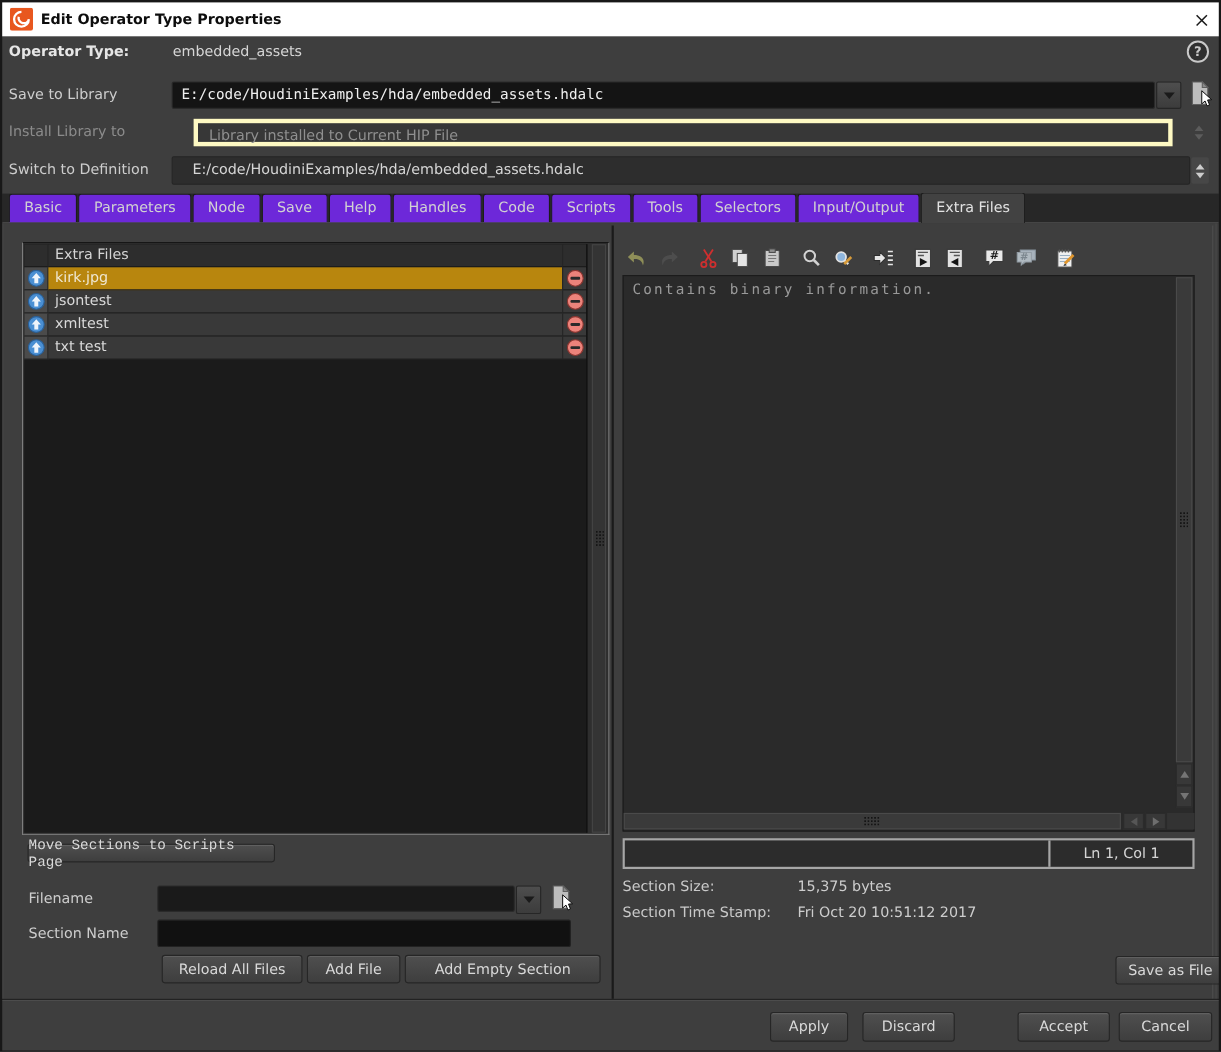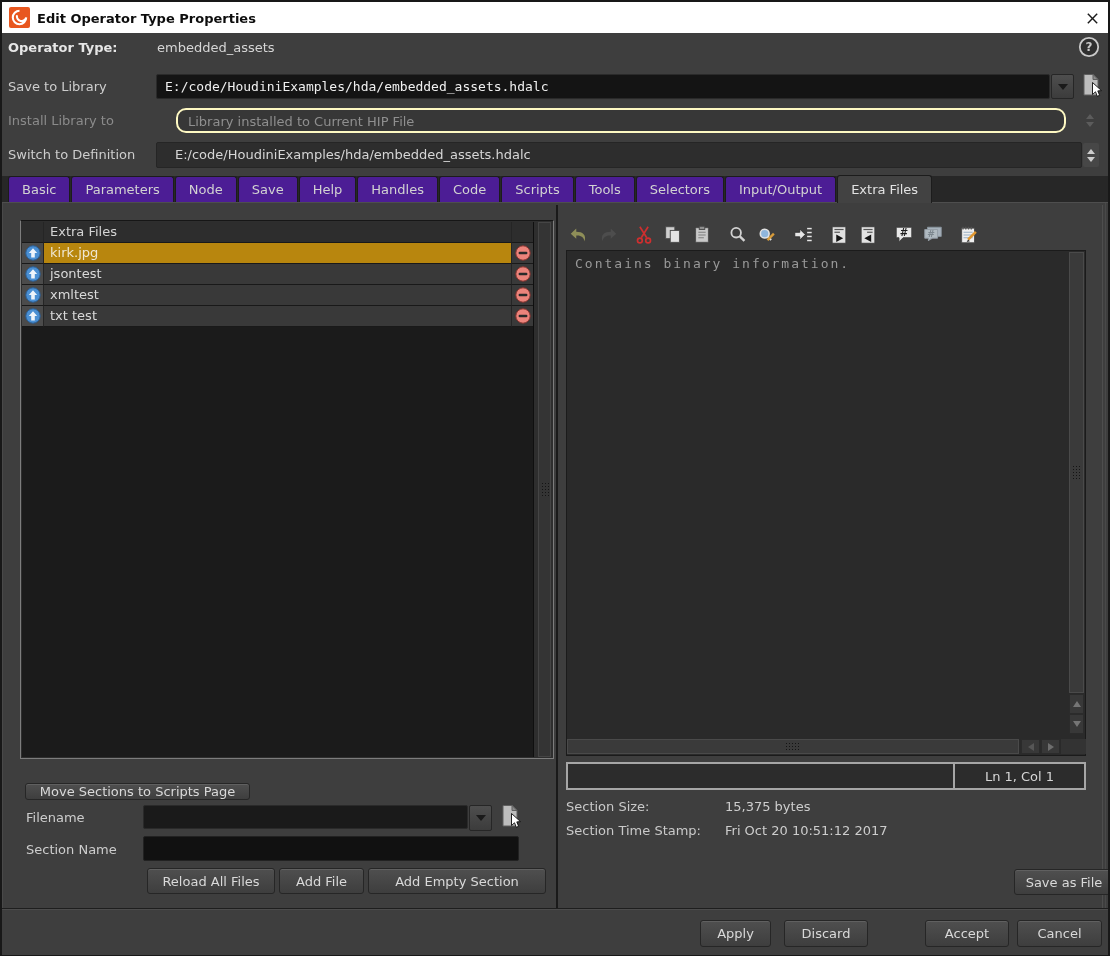--- a/index.html
+++ b/index.html
@@ -18,32 +18,32 @@
   .helpbtn{position:absolute;left:1078px;top:36px;width:22px;height:22px;}
   .lbl-save{top:74px;}
   .lbl-install{top:108px;color:#8b8b8b;}
   .lbl-switch{top:142px;}
   .field{position:absolute;box-sizing:border-box;}
   .save-field{left:156px;top:74px;width:894px;height:25px;background:#141414;border:1px solid #2a2a2a;border-radius:2px;
       font-family:"DejaVu Sans Mono","Liberation Mono",monospace;font-size:13px;color:#f0f0f0;line-height:23px;padding-left:8px;white-space:nowrap;overflow:hidden;}
   .save-drop{left:1051px;top:74px;width:23px;height:25px;background:linear-gradient(#4e4e4e,#3c3c3c);border:1px solid #262626;border-radius:2px;display:flex;align-items:center;justify-content:center;}
   .tri-down{width:0;height:0;border-left:5px solid transparent;border-right:5px solid transparent;border-top:6px solid #1a1a1a;}
   .save-browse{left:1080px;top:73px;width:24px;height:26px;}
-  .install-field{left:176px;top:108px;width:890px;height:25px;background:#373737;border:2px solid #fef9c3;border-radius:10px;color:#8f8f8f;line-height:23px;padding-left:10px;}
+  .install-field{left:176px;top:108px;width:890px;height:25px;background:#373737;border:4px solid #fef9c3;border-radius:0;color:#8f8f8f;line-height:23px;padding-left:10px;}
   .install-spin{left:1082px;top:108px;width:15px;height:25px;}
   .switch-field{left:156px;top:142px;width:926px;height:26px;background:#2d2d2d;border:1px solid #252525;border-radius:2px;color:#d6d6d6;line-height:24px;padding-left:18px;}
   .switch-spin{left:1083px;top:143px;width:16px;height:24px;background:#474747;border-radius:2px;}
   .spin{display:flex;flex-direction:column;align-items:center;justify-content:center;gap:3px;position:absolute;}
   .tu{width:0;height:0;border-left:4px solid transparent;border-right:4px solid transparent;border-bottom:5px solid #5c5c5c;}
   .td{width:0;height:0;border-left:4px solid transparent;border-right:4px solid transparent;border-top:5px solid #5c5c5c;}
   .switch-spin .tu{border-bottom-color:#cdcdcd;}
   .switch-spin .td{border-top-color:#cdcdcd;}
   
   .tabbar{position:absolute;left:2px;top:176px;width:1106px;height:27px;background:#272727;display:flex;align-items:flex-end;padding-left:6px;box-sizing:border-box;border-bottom:1px solid #4e4e4e;}
-  .tab{height:25px;line-height:25px;padding:0 13px;background:#4c1d95;color:#d2d2d2;border:1px solid #1c1c1c;border-bottom:none;border-radius:3px 3px 0 0;margin-right:1px;}
+  .tab{height:25px;line-height:25px;padding:0 13px;background:#6d28d9;color:#d2d2d2;border:1px solid #1c1c1c;border-bottom:none;border-radius:3px 3px 0 0;margin-right:1px;}
   .tab.sel{background:#424242;height:27px;line-height:27px;margin-bottom:-1px;color:#e2e2e2;z-index:2;}
   .content{position:absolute;left:2px;top:203px;width:1104px;height:706px;border:1px solid #494949;border-top:none;box-sizing:border-box;background:#3e3e3e;}
   .vdivider{position:absolute;left:556px;top:205px;width:2px;height:703px;background:#1a1a1a;}
   .rgroove{position:absolute;left:1102px;top:205px;width:1px;height:703px;background:#5d5d5d;opacity:.5;}
   
   .listwrap{position:absolute;left:20px;top:220px;width:534px;height:539px;box-sizing:border-box;background:#2e2e2e;
       border:1px solid #7d7d7d;border-top-color:#161616;}
   .list{position:absolute;left:1px;top:1px;width:512px;height:535px;background:#1b1b1b;border-right:1px solid #0f0f0f;box-sizing:border-box;overflow:hidden;}
   .lrow{display:flex;height:21px;}
   .ci{width:22px;background:#4b4b4b;border-right:1px solid #252525;border-bottom:1px solid #191919;display:flex;align-items:center;justify-content:center;box-sizing:border-box;}
@@ -52,21 +52,21 @@
   .lhead .ci,.lhead .cn,.lhead .cx{background:#2d2d2d;color:#d4d4d4;}
   .selrow .cn{background:#b8860e;color:#efe7d2;}
   .lscroll{position:absolute;right:2px;top:1px;width:13px;height:535px;background:#343434;border:1px solid #454545;box-sizing:border-box;}
   .grip-v{position:absolute;left:2px;top:50%;margin-top:-8px;width:8px;height:15px;
       background:radial-gradient(#141414 32%,transparent 36%);background-size:3px 3px;}
   .grip-h{position:absolute;top:2px;left:50%;margin-left:-8px;width:15px;height:9px;
       background:radial-gradient(#141414 32%,transparent 36%);background-size:3px 3px;}
   
   .btn{position:absolute;background:linear-gradient(#4f4f4f,#3e3e3e);border:1px solid #262626;border-radius:3px;
       box-shadow:inset 0 1px 0 #606060;color:#d9d9d9;display:flex;align-items:center;justify-content:center;box-sizing:border-box;cursor:default;}
-  .movebtn{left:25px;top:783px;width:225px;height:17px;}
+  .movebtn{left:25px;top:767px;width:225px;height:17px;font-family:Liberation Mono, monospace;}
   .fnlabel{top:805px;left:26px;}
   .fnfield{left:143px;top:805px;width:325px;height:24px;background:#1a1a1a;border:1px solid #2a2a2a;border-radius:2px;color:#e8e8e8;padding:0 6px;font-family:inherit;font-size:13px;box-sizing:border-box;}
   .fndrop{left:469px;top:805px;width:21px;height:24px;background:linear-gradient(#4e4e4e,#3c3c3c);border:1px solid #262626;border-radius:2px;display:flex;align-items:center;justify-content:center;position:absolute;}
   .fnbrowse{position:absolute;left:499px;top:804px;width:24px;height:26px;}
   .snlabel{top:837px;left:26px;}
   .snfield{left:143px;top:836px;width:376px;height:25px;background:#111111;border:1px solid #222222;border-radius:2px;color:#e8e8e8;padding:0 6px;font-family:inherit;font-size:13px;box-sizing:border-box;}
   .reloadbtn{left:147px;top:868px;width:128px;height:26px;}
   .addfilebtn{left:279px;top:868px;width:85px;height:26px;}
   .addemptybtn{left:368px;top:868px;width:178px;height:26px;}
   

